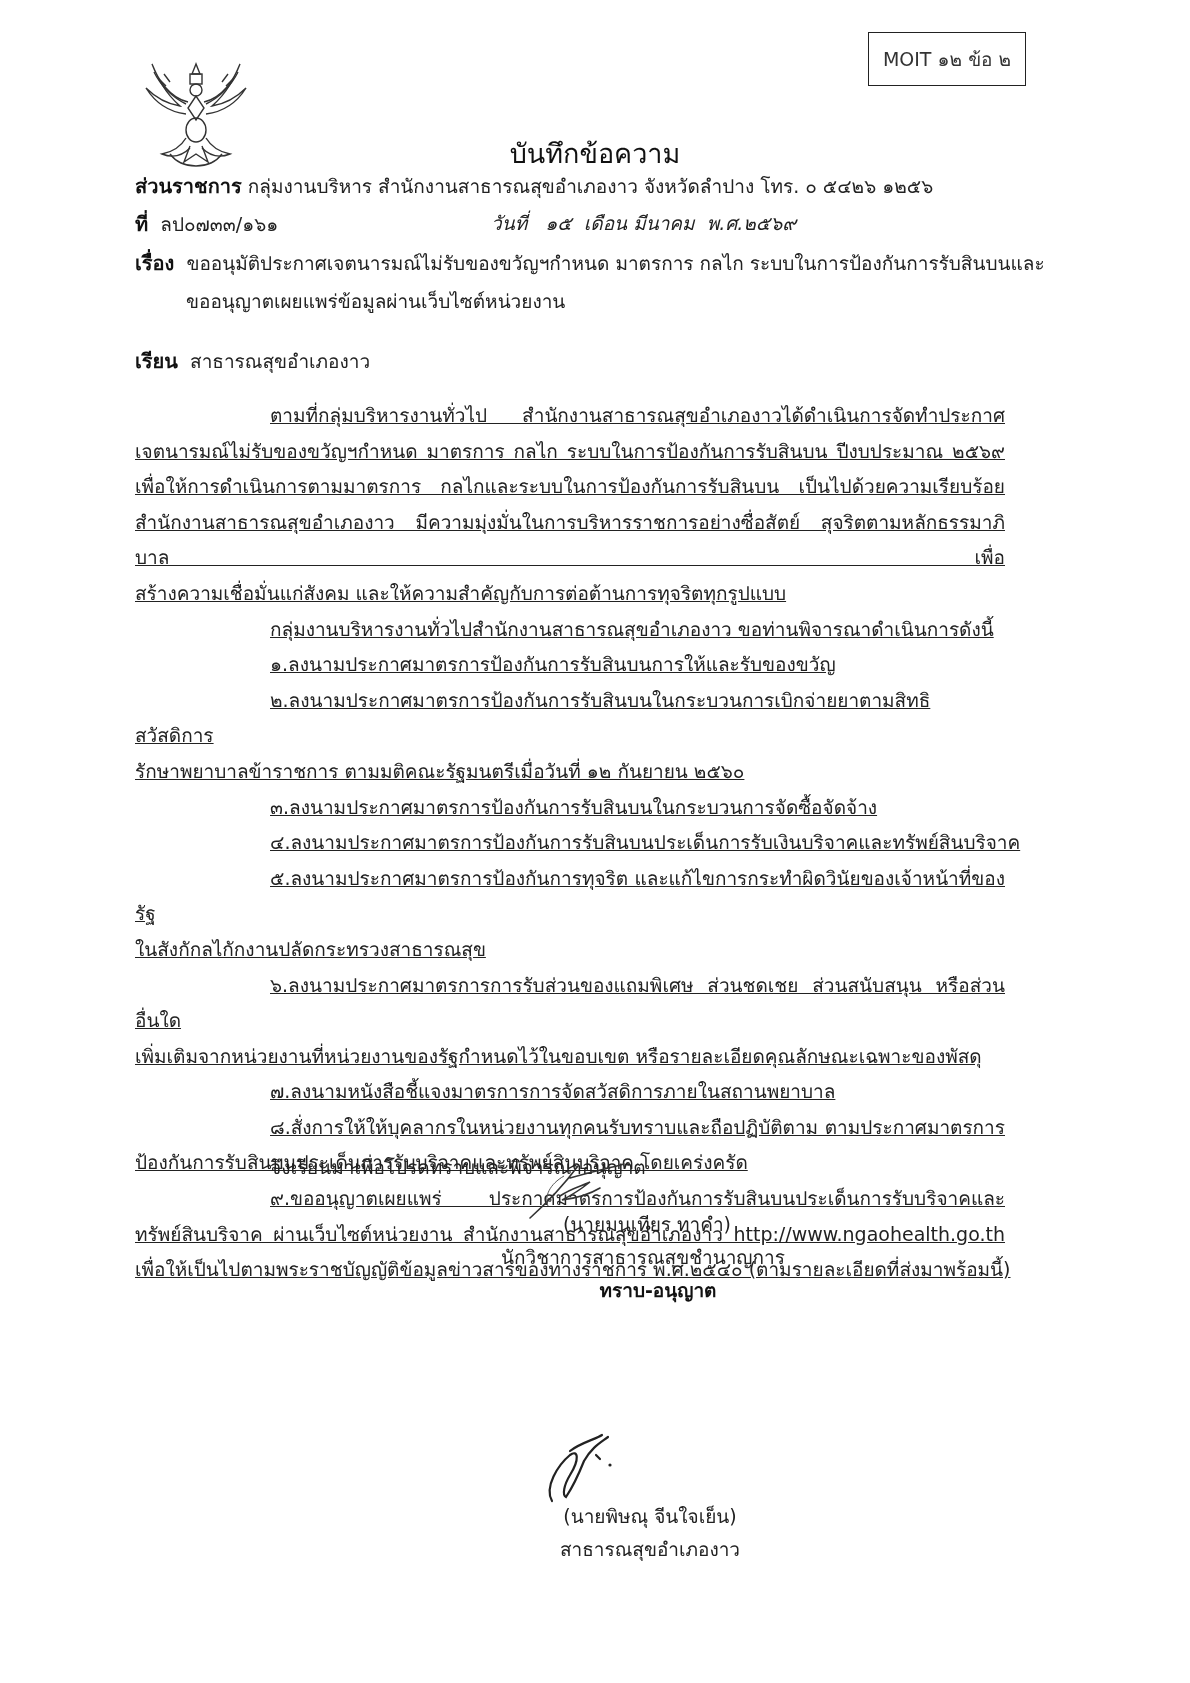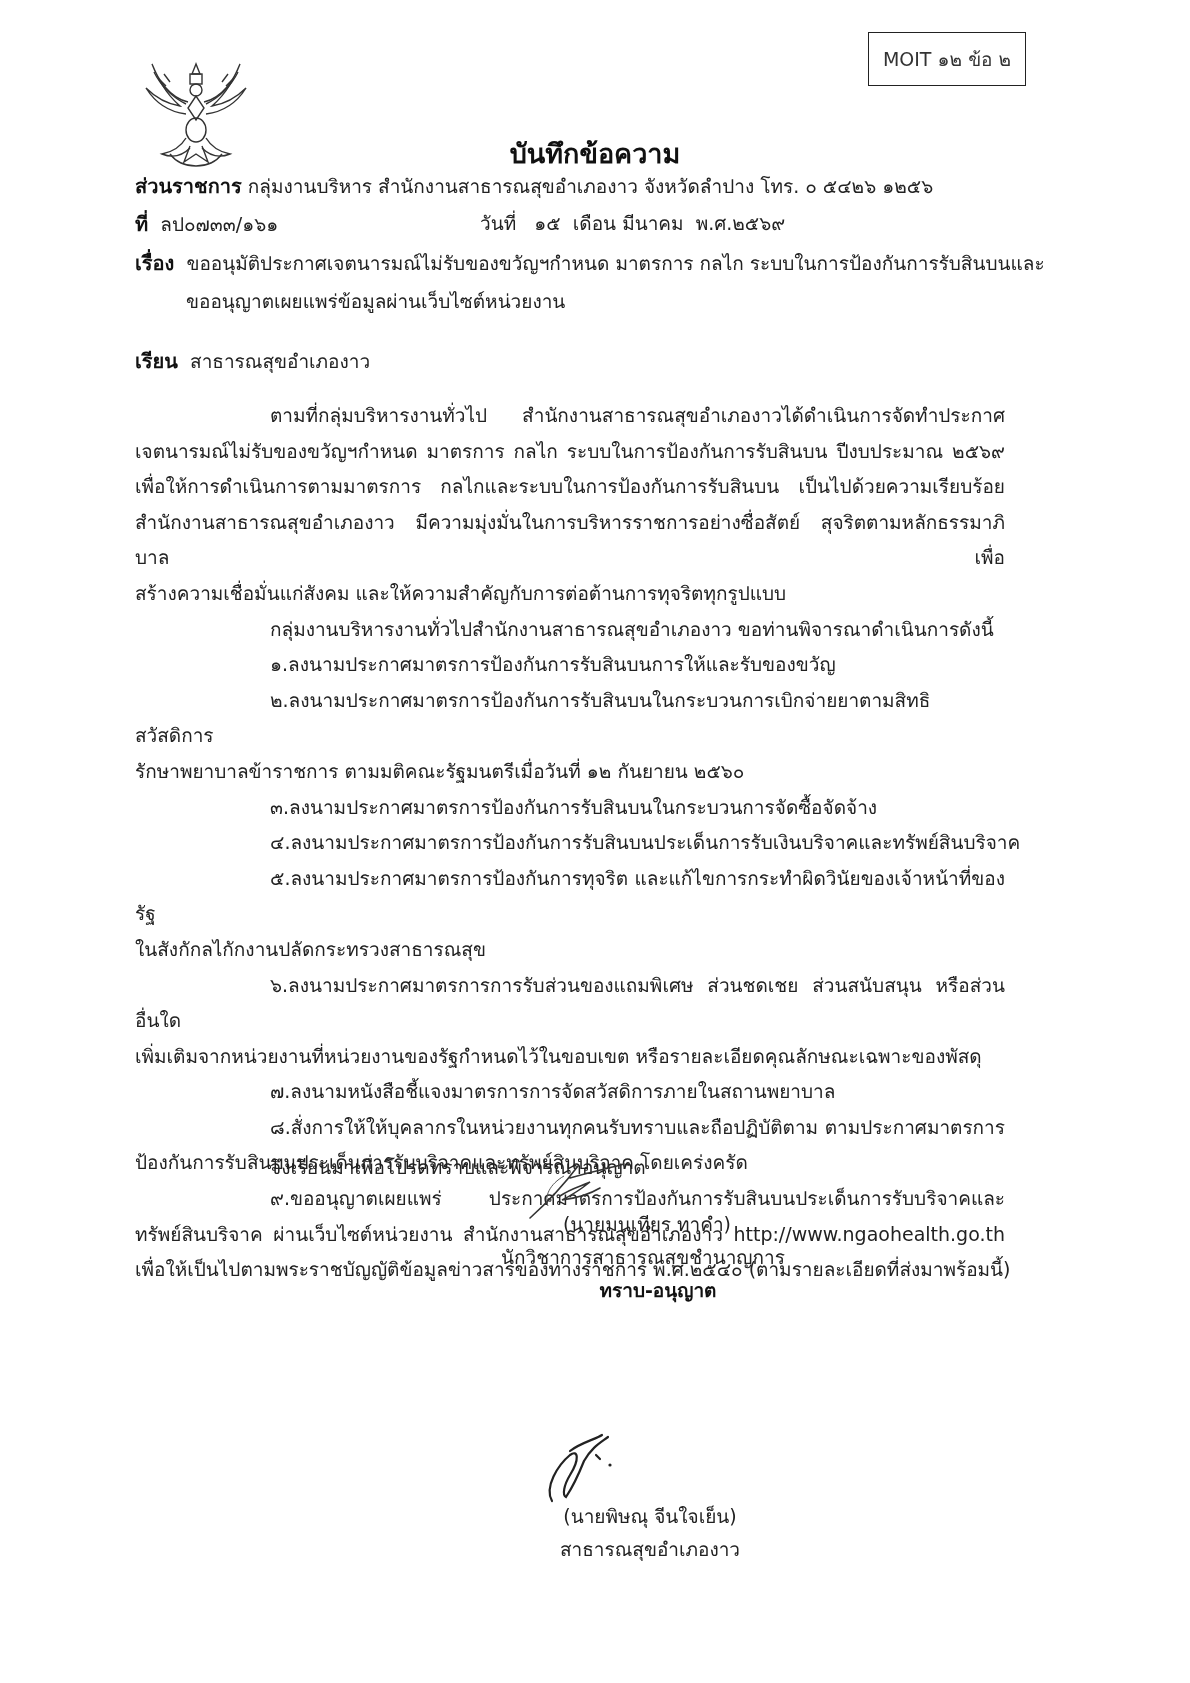--- a/index.html
+++ b/index.html
@@ -15,35 +15,35 @@
       display: flex; align-items: center; justify-content: center;
       font-size: 19px; color: #333;
     }
 
     .garuda {
       position: absolute; left: 140px; top: 58px; width: 112px; height: 112px;
     }
 
     .title {
       position: absolute; left: 0; width: 1190px; top: 132px; text-align: center;
-      font-size: 27px; font-weight: bold; color: #111;
+      font-size: 27px; font-weight: normal; color: #111;
     }
 
     .line {
       position: absolute; left: 135px; font-size: 19px; white-space: nowrap; color: #222;
     }
     .line b { font-weight: bold; color: #111; font-size: 20px; margin-top: 43px; }
 
     .para {
       position: absolute; left: 135px; width: 870px; font-size: 19px; color: #222;
       line-height: 35.6px; text-align: justify; text-align-last: left;
     }
     .indent { display: inline-block; width: 135px; }
 
-    .row { display: block; white-space: nowrap; }
+    .row { display: block; white-space: nowrap; text-decoration: underline; }
     .row.just { text-align: justify; text-align-last: justify; white-space: normal; }
 
     .center-block {
       position: absolute; left: 0; width: 1190px; text-align: center;
       font-size: 19px; color: #222; line-height: 33px; padding-left: 48px;
     }
     .sig { position: absolute; }
     .bold { font-weight: bold; color: #111; }
   </style>
 </head>
@@ -77,21 +77,21 @@
   <div class="title">บันทึกข้อความ</div>
 
   <div class="line" style="top:170px">
     <b>ส่วนราชการ</b>
     <span>กลุ่มงานบริหาร สำนักงานสาธารณสุขอำเภองาว จังหวัดลำปาง  โทร. ๐ ๕๔๒๖ ๑๒๕๖</span>
   </div>
 
   <div class="line" style="top:208px; width:880px;">
     <b>ที่</b>&nbsp;
     <span>ลป๐๗๓๓/๑๖๑</span>
-    <span style="position:absolute; left:345px;">
+    <span style="position:absolute; left:356px;font-style:italic;">
       <span>วันที่</span>&nbsp;&nbsp;
       <span>๑๕</span>&nbsp;
       <span>เดือน</span>
       <span>มีนาคม</span>&nbsp;
       <span>พ.ศ.๒๕๖๙</span>
     </span>
   </div>
 
   <div class="line" style="top:247px">
     <b>เรื่อง</b>&nbsp;

